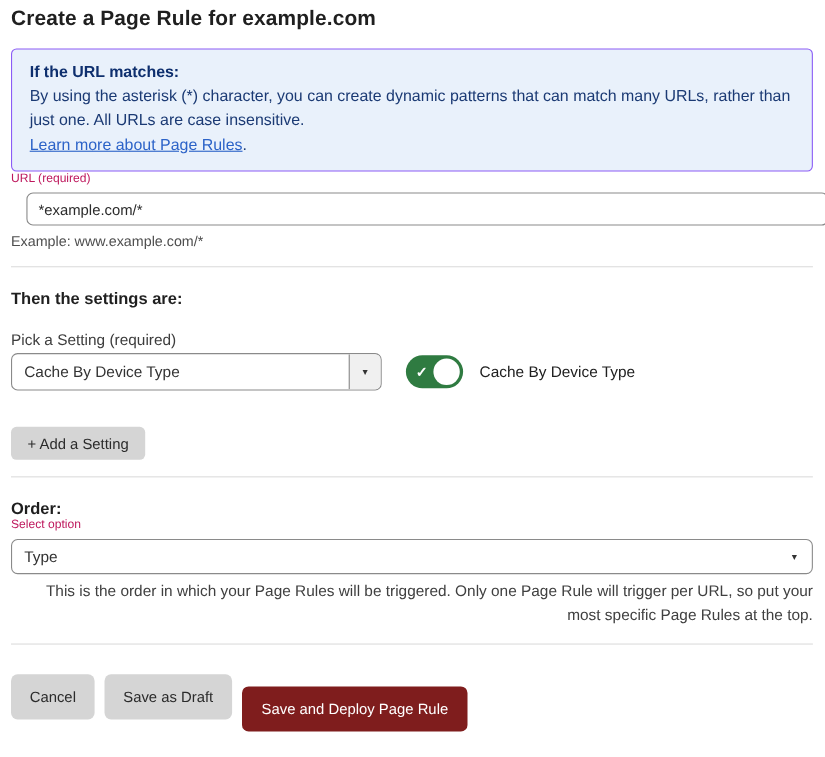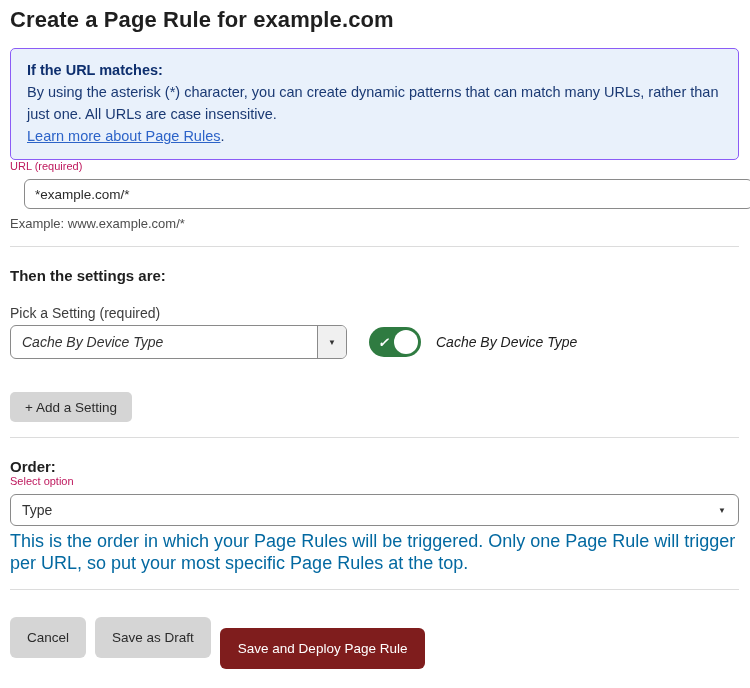--- a/index.html
+++ b/index.html
@@ -10,21 +10,21 @@
     background: #ffffff;
     font-family: "Liberation Sans", sans-serif;
     color: #222222;
     overflow: hidden;
   }
   .container { padding: 0 11px 0 10px; }
 
   .page-title {
     margin: 0;
     padding-top: 7px;
-    font-size: 22px;
+    font-size: 19px;
     font-weight: bold;
     color: #1f1f1f;
     letter-spacing: 0.1px;
   }
 
   .info-box {
     margin-top: 15px;
     background: #e9f1fb;
     border: 1px solid #8b5cf6;
     border-radius: 5px;
@@ -86,21 +86,20 @@
   .picker-label {
     margin-top: 21px;
     font-size: 14px;
     color: #3d3d3d;
   }
 
   .controls-row {
     margin-top: 4px;
     display: flex;
     align-items: center;
-    font-style: italic;
   }
 
   .dropdown {
     width: 337px;
     height: 34px;
     border: 1px solid #8a8a8a;
     border-radius: 6px;
     display: flex;
     align-items: stretch;
     overflow: hidden;
@@ -191,23 +190,24 @@
     font-size: 14px;
     color: #333333;
   }
   .select-control .select-arrow {
     font-size: 8px;
     color: #333333;
   }
 
   .order-helper {
     margin-top: 5px;
-    font-size: 18px;
+    font-size: 14px;
     line-height: 21.5px;
-    color: #0369a1;
+    color: #404040;
+    text-align: right;
   }
 
   .actions-row {
     margin-top: 15px;
     display: flex;
     align-items: center;
     gap: 9px;
   }
   .btn {
     height: 41px;

